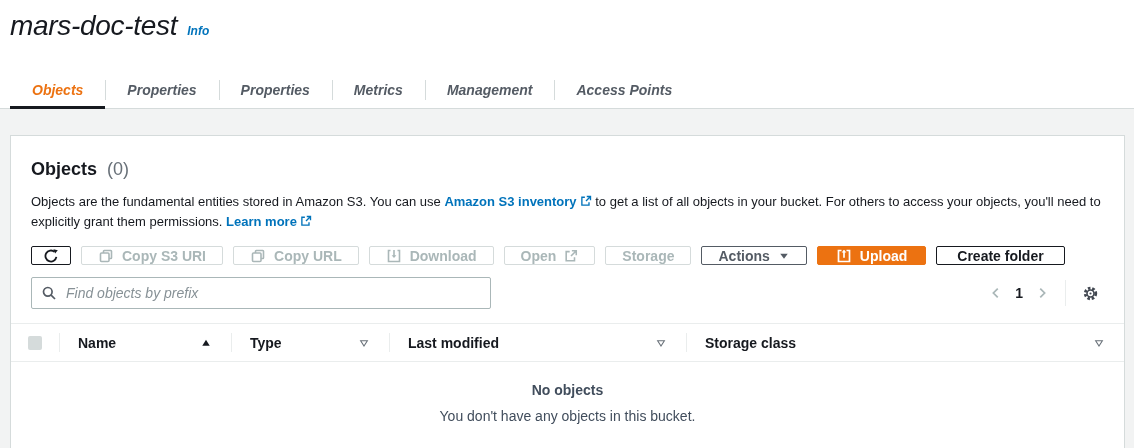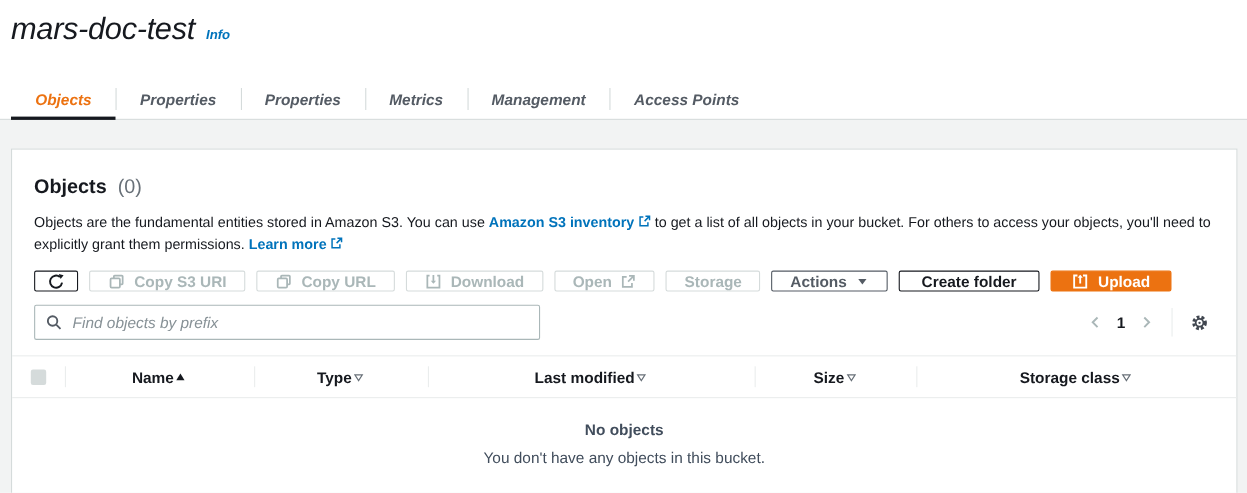--- a/index.html
+++ b/index.html
@@ -57,21 +57,21 @@
   .search-box input::placeholder { color:#879196; font-style:italic; }
 
   .pagination { display:flex; align-items:center; }
   .pg-btn { width:26px; height:26px; display:flex; align-items:center; justify-content:center; cursor:default; }
   .pg-num { font-size:14px; font-weight:700; color:#16191f; padding:0 6px; cursor:pointer; }
   .pg-divider { width:1px; height:26px; background:#eaeded; margin:0 10px; }
   .gear { display:flex; align-items:center; justify-content:center; width:28px; height:28px; color:#414750; cursor:pointer; }
 
   .table-sec { margin-top:14px; border-top:1px solid #eaeded; }
   .thead { display:flex; align-items:stretch; height:38px; border-bottom:1px solid #eaeded; }
-  .th { position:relative; display:flex; align-items:center; justify-content:center; padding:0 19px; font-size:14px; font-weight:700; color:#16191f; }
+  .th { position:relative; display:flex; align-items:center; justify-content:space-between; padding:0 19px; font-size:14px; font-weight:700; color:#16191f; }
   .th + .th::before { content:""; position:absolute; left:0; top:9px; bottom:9px; width:1px; background:#eaeded; }
   .th.cb { width:48px; justify-content:center; padding:0; }
   .th.c-name { width:172px; }
   .th.c-type { width:158px; }
   .th.c-lastmod { width:297px; }
   .th.c-size { width:147px; }
   .th.c-storage { flex:1; }
   .checkbox { width:14px; height:14px; background:#d5dbdb; border-radius:2px; }
 
   .empty { text-align:center; padding-top:20px; }
@@ -155,30 +155,30 @@
         </button>
         <button class="btn disabled">
           <span>Storage</span>
         </button>
         <button class="btn subtle">
           <span>Actions</span>
           <svg width="12" height="12" viewBox="0 0 16 16">
               <polygon points="3,5 13,5 8,11.5" fill="currentColor"></polygon>
             </svg>
         </button>
-        <button class="btn dark" style="padding:0 20px;">
-          <span>Create folder</span>
-        </button>
         <button class="btn primary" style="padding:0 18px;">
           <svg width="16" height="16" viewBox="0 0 16 16">
               <path d="M5.5 2.5 h-3 v11 h11 v-11 h-3" fill="none" stroke="currentColor" stroke-width="1.7"></path>
               <path d="M8 9.8 V2.6" fill="none" stroke="currentColor" stroke-width="1.7"></path>
               <polygon points="5.6,4.6 8,1.8 10.4,4.6" fill="currentColor"></polygon>
             </svg>
           <span>Upload</span>
+        </button>
+        <button class="btn dark" style="padding:0 20px;">
+          <span>Create folder</span>
         </button>
       </div>
 
       <div class="filter-row">
         <div class="search-box">
           <svg width="16" height="16" viewBox="0 0 16 16">
               <circle cx="6.8" cy="6.8" r="4.3" fill="none" stroke="#545b64" stroke-width="1.7"></circle>
               <path d="M10.1 10.1 L14 14" stroke="#545b64" stroke-width="1.7"></path>
             </svg>
           <input type="text" placeholder="Find objects by prefix" style="">
@@ -223,26 +223,20 @@
           <svg width="12" height="12" viewBox="0 0 16 16">
               <polygon points="3.5,5 12.5,5 8,12" fill="none" stroke="#687078" stroke-width="1.4"></polygon>
             </svg>
         </div>
         <div class="th c-lastmod">
           <span>Last modified</span>
           <svg width="12" height="12" viewBox="0 0 16 16">
               <polygon points="3.5,5 12.5,5 8,12" fill="none" stroke="#687078" stroke-width="1.4"></polygon>
             </svg>
         </div>
-        <div class="th c-size">
-          <span>Size</span>
-          <svg width="12" height="12" viewBox="0 0 16 16">
-              <polygon points="3.5,5 12.5,5 8,12" fill="none" stroke="#687078" stroke-width="1.4"></polygon>
-            </svg>
-        </div>
         <div class="th c-storage">
           <span>Storage class</span>
           <svg width="12" height="12" viewBox="0 0 16 16">
               <polygon points="3.5,5 12.5,5 8,12" fill="none" stroke="#687078" stroke-width="1.4"></polygon>
             </svg>
         </div>
       </div>
       <div class="empty">
         <div class="empty-title">No objects</div>
         <div class="empty-msg">You don't have any objects in this bucket.</div>

